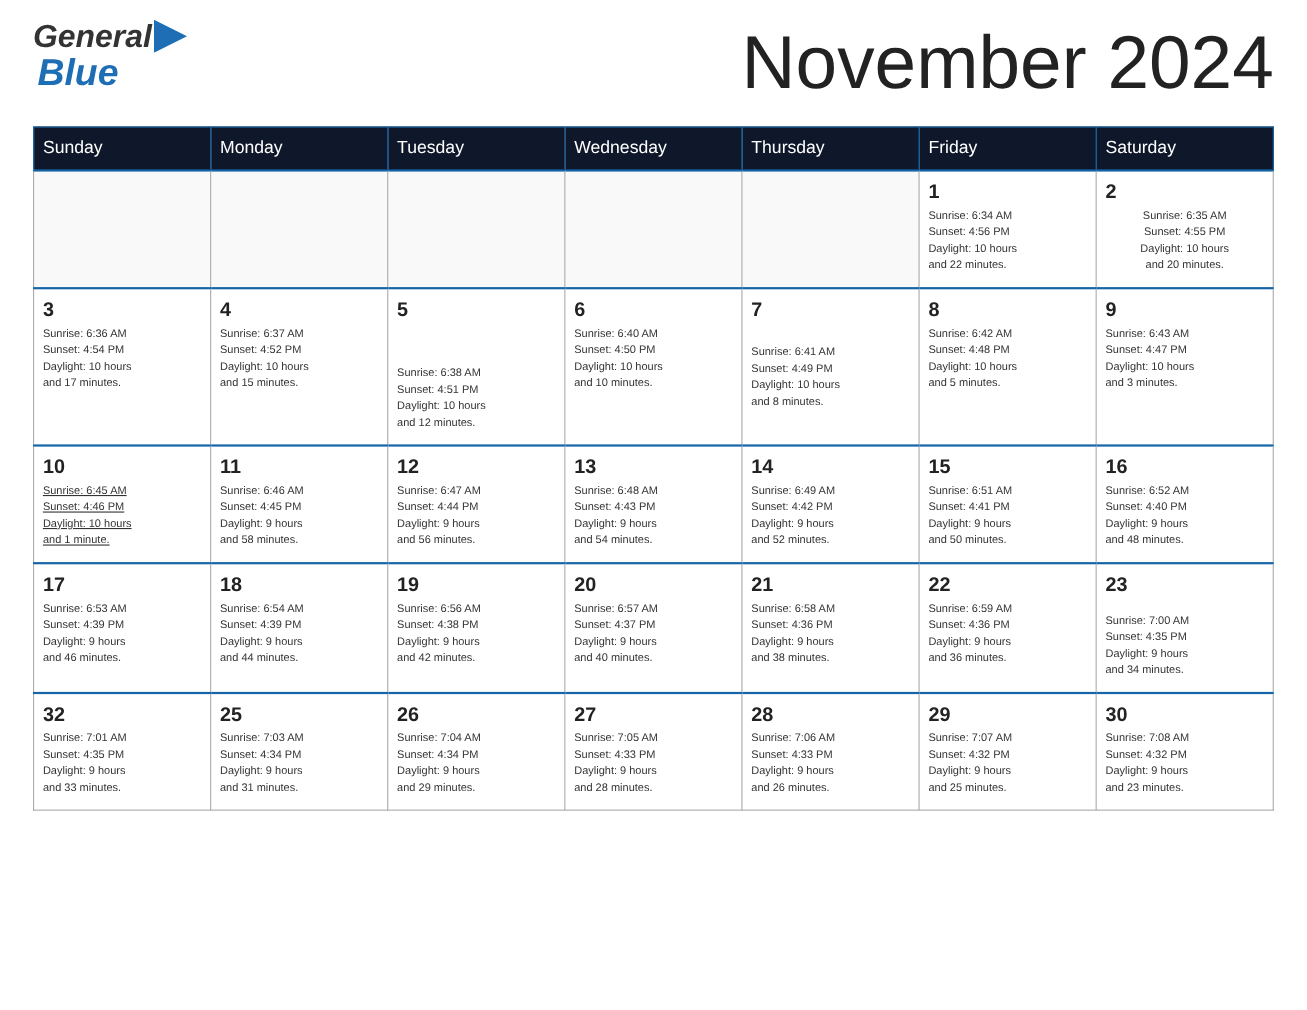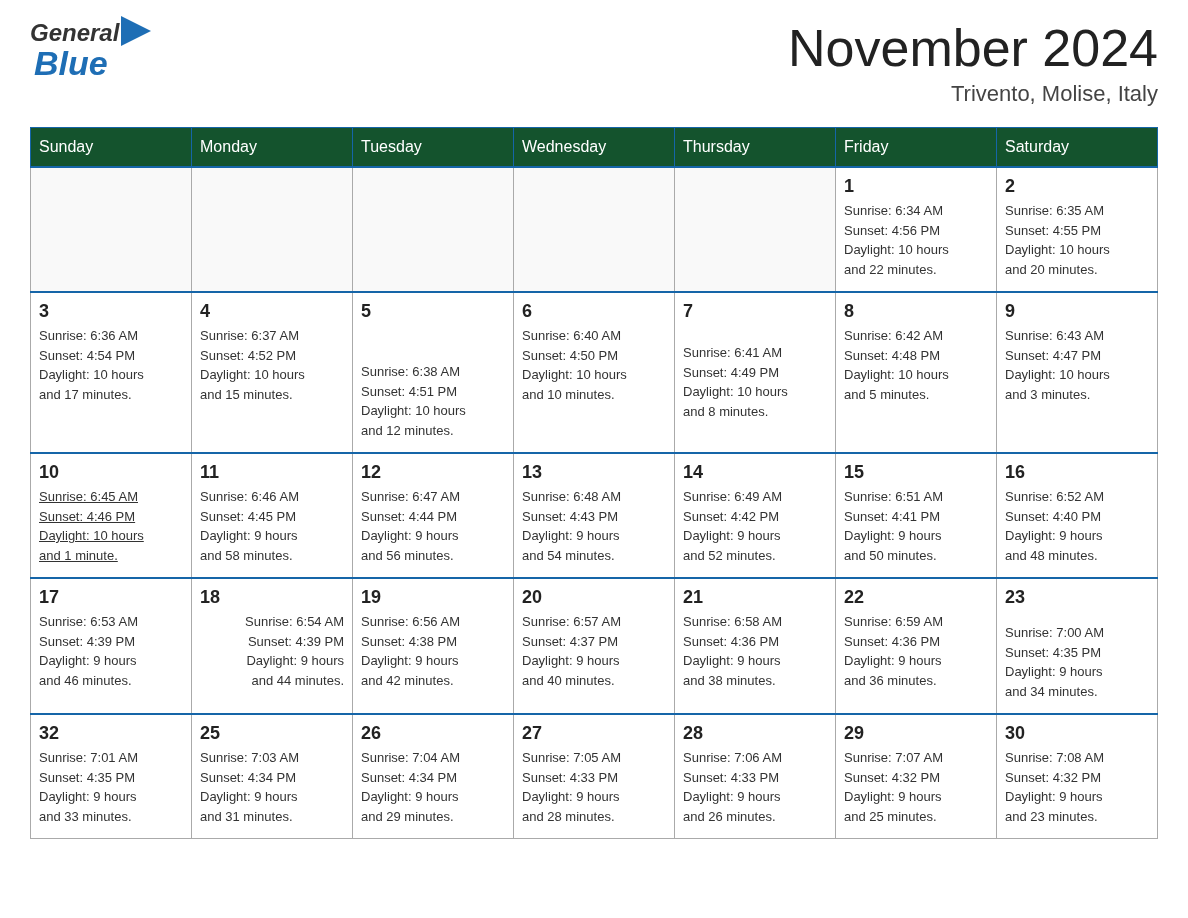--- a/index.html
+++ b/index.html
@@ -18,37 +18,37 @@
     }
     .logo {
       display: flex;
       flex-direction: column;
       align-items: flex-start;
     }
     .title-section {
       text-align: right;
     }
     .calendar-title {
-      font-size: 52px;
+      font-size: 68px;
       font-weight: 300;
       color: #222;
       line-height: 1.1;
     }
     .calendar-subtitle {
       font-size: 22px;
       color: #444;
       font-weight: normal;
       margin-top: 4px;
     }
     .calendar-table {
       width: 100%;
       border-collapse: collapse;
     }
     .calendar-table th {
-      background-color: #14532d;
+      background-color: #0f172a;
       color: white;
       padding: 10px 8px;
       text-align: left;
       font-size: 16px;
       font-weight: normal;
       border: 1px solid #1565a8;
     }
     .calendar-table td {
       vertical-align: top;
       padding: 8px 8px 12px 8px;
@@ -60,46 +60,45 @@
       border-top: 2px solid #1565a8;
     }
     .day-number {
       font-size: 18px;
       font-weight: bold;
       color: #222;
       margin-bottom: 4px;
       display: block;
     }
     .day-info {
-      font-size: 13px;
+      font-size: 10px;
       color: #333;
       line-height: 1.5;
     }
     .empty-cell {
       background: #f9f9f9;
     }
   </style>
 </head>
 <body>
 
 <div class="header">
   <div class="logo">
     <div style="display:flex;align-items:center;line-height:1;">
-      <span style="font-size:24px;font-weight:bold;font-style:italic;color:#333;">General</span>
+      <span style="font-size:29px;font-weight:bold;font-style:italic;color:#333;">General</span>
       <svg width="30" height="30" viewBox="0 0 30 30" style="margin-left:2px;margin-top:-4px;">
         <polygon points="0,0 30,15 0,30" fill="#1e6eb5"></polygon>
       </svg>
     </div>
     <div style="margin-top:-2px;">
       <span style="font-size:34px;font-weight:bold;font-style:italic;color:#1e6eb5;margin-left:4px;">Blue</span>
     </div>
   </div>
   <div class="title-section">
     <div class="calendar-title">November 2024</div>
-    <div class="calendar-subtitle">Trivento, Molise, Italy</div>
   </div>
 </div>
 
 <table class="calendar-table">
   <thead>
     <tr>
       <th>Sunday</th>
       <th>Monday</th>
       <th>Tuesday</th>
       <th>Wednesday</th>
@@ -117,21 +116,21 @@
         <td class="empty-cell"></td>
         <td>
           <span class="day-number">1</span>
           <div class="day-info" style="white-space: pre-line;">Sunrise: 6:34 AM
 Sunset: 4:56 PM
 Daylight: 10 hours
 and 22 minutes.</div>
         </td>
         <td>
           <span class="day-number">2</span>
-          <div class="day-info" style="white-space: pre-line;">Sunrise: 6:35 AM
+          <div class="day-info" style="white-space: pre-line; text-align: center;">Sunrise: 6:35 AM
 Sunset: 4:55 PM
 Daylight: 10 hours
 and 20 minutes.</div>
         </td>
       </tr>
       <tr>
         <td>
           <span class="day-number">3</span>
           <div class="day-info" style="white-space: pre-line;">Sunrise: 6:36 AM
 Sunset: 4:54 PM
@@ -235,21 +234,21 @@
       <tr>
         <td>
           <span class="day-number">17</span>
           <div class="day-info" style="white-space: pre-line;">Sunrise: 6:53 AM
 Sunset: 4:39 PM
 Daylight: 9 hours
 and 46 minutes.</div>
         </td>
         <td>
           <span class="day-number">18</span>
-          <div class="day-info" style="white-space: pre-line; text-align: right;">Sunrise: 6:54 AM
+          <div class="day-info" style="white-space: pre-line;">Sunrise: 6:54 AM
 Sunset: 4:39 PM
 Daylight: 9 hours
 and 44 minutes.</div>
         </td>
         <td>
           <span class="day-number">19</span>
           <div class="day-info" style="white-space: pre-line;">Sunrise: 6:56 AM
 Sunset: 4:38 PM
 Daylight: 9 hours
 and 42 minutes.</div>

